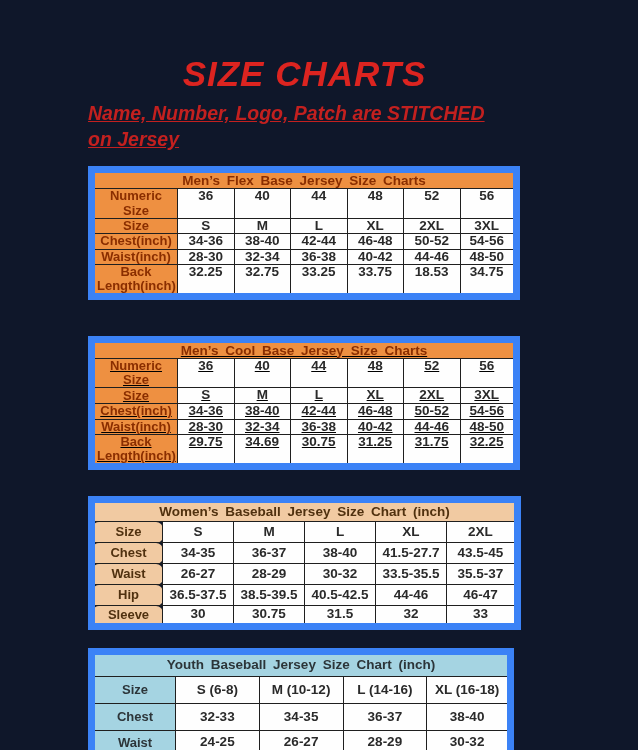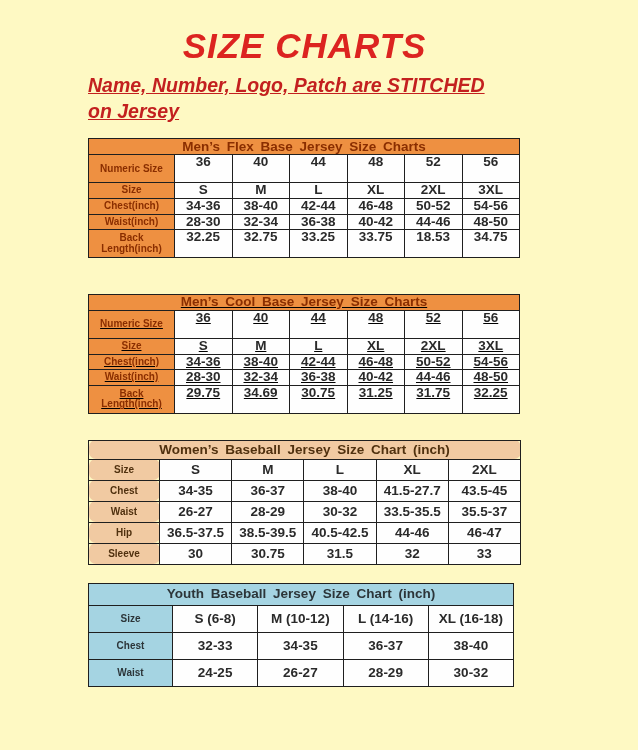--- a/index.html
+++ b/index.html
@@ -2,23 +2,23 @@
 <html><head>
 <meta charset="utf-8">
 <style>
   html,body{margin:0;padding:0;}
   body{
     font-family:"Liberation Sans", sans-serif;
     background:#ffffff;
   }
   .page{
     width:638px;height:750px;
-    background:#fef9c3;
+    background:#0f172a;
     box-sizing:border-box;
-    padding-top:26px;
+    padding-top:54px;
     overflow:hidden;
   }
   .content{
     margin-left:88px;
     width:433px;
   }
   .title{
     margin:0;
     text-align:center;
     font-size:35px;
@@ -33,39 +33,39 @@
     font-size:19.5px;
     font-weight:bold;
     font-style:italic;
     line-height:1.32;
     color:#c3201f;
     text-decoration:underline;
   }
   table.size-table{
     border-collapse:collapse;
     table-layout:fixed;
-    border:1px solid #3b82f6;
+    border:7px solid #3b82f6;
   }
   table.size-table th, table.size-table td{
     border:1.5px solid #1f1f1f;
     text-align:center;
     vertical-align:middle;
     padding:0 2px;
     line-height:1.08;
     overflow:hidden;
   }
   th.band{
     font-size:13.5px;
     font-weight:bold;
     word-spacing:3px;
     height:15px;
     padding:1px 2px;
   }
   th.label{
-    font-size:10px;
+    font-size:13px;
     font-weight:bold;
   }
   td.data{
     background:#fefefe;
     color:#2a2a2a;
     font-size:13.5px;
     font-weight:bold;
   }
   
   .t-orange th.band, .t-orange th.label{ background:#ee9041; color:#8a2e00; }

